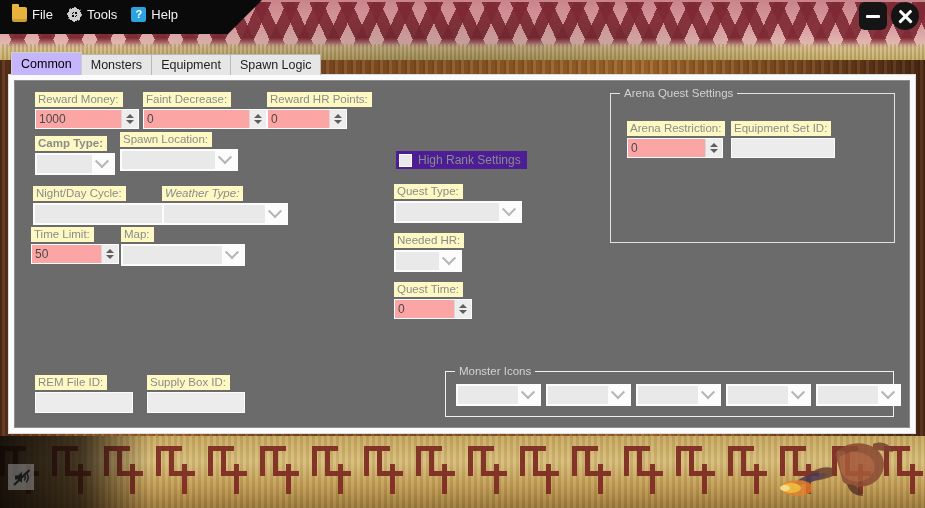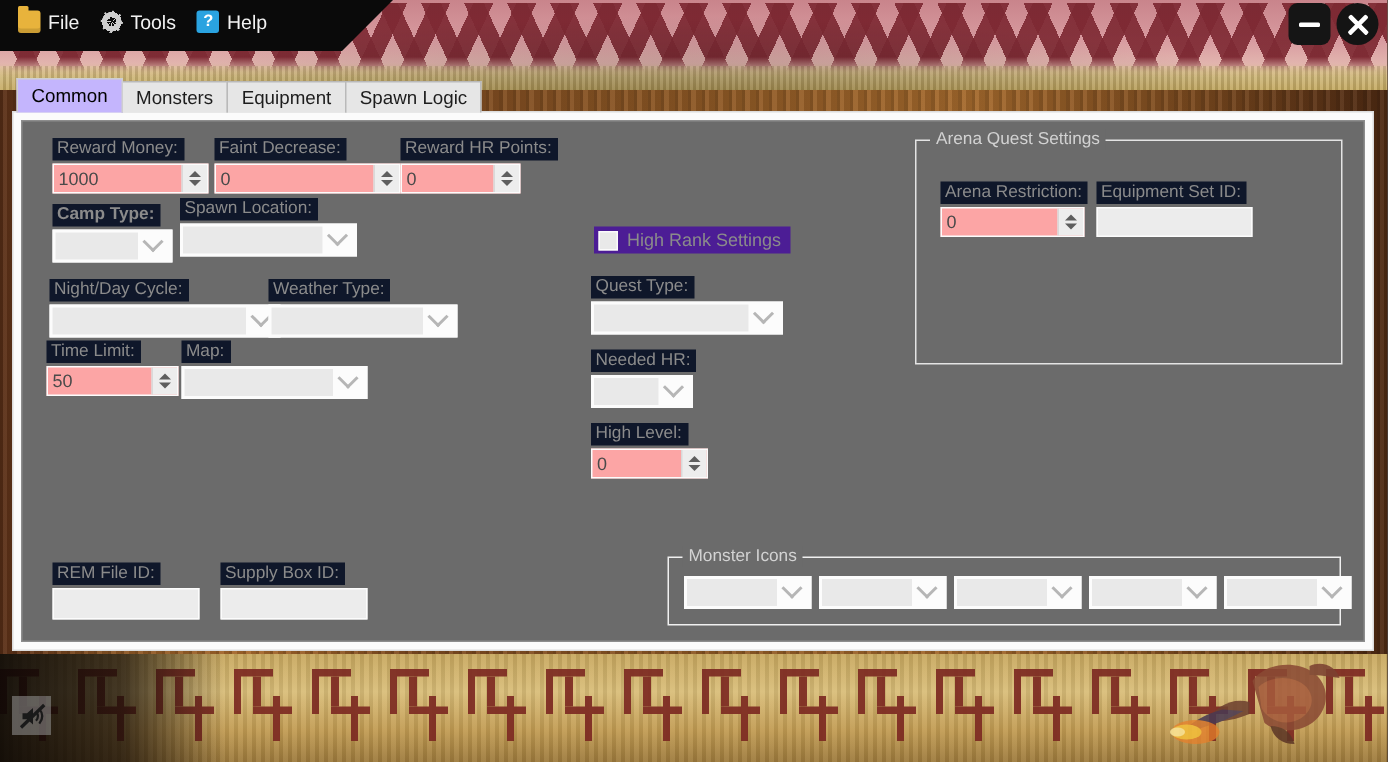--- a/index.html
+++ b/index.html
@@ -106,21 +106,21 @@
     background:#fbfbfb;border:1px solid #dcdcdc;padding:6px;box-sizing:border-box;z-index:4;
   }
   .panel{
     position:absolute;left:14px;top:80px;width:896px;height:348px;
     background:#6b6b6b;border:1px solid #8d8d8d;box-sizing:border-box;z-index:5;
   }
 
   
   .fld{position:absolute;}
   .lbl{
-    display:inline-block;background:#0f172a;color:#8b8b8b;font-size:11.5px;
+    display:inline-block;background:#fef9c3;color:#8b8b8b;font-size:11.5px;
     padding:1px 4px 1px 3px;line-height:13px;white-space:nowrap;
   }
   .inp{
     box-sizing:border-box;background:#fca5a5;border:1px solid #fcfcfc;
     color:#4a4a4a;font-size:12px;font-family:"Liberation Sans",sans-serif;
     padding:0 3px;line-height:18px;height:20px;display:block;
   }
   .spin{position:relative;display:block;}
   .spin .inp{padding-right:18px;}
   .spin .btns{
@@ -294,21 +294,21 @@
     </div>
 
     <div class="fld" style="left:18px;top:102px;width:154px;">
       <span class="lbl">Night/Day Cycle:</span>
       <div class="combo" style="margin-top:2px;">
         <div class="face"></div>
         <div class="arrow"></div>
       </div>
     </div>
 
-    <div class="fld" style="left:164px;top:102px;width:126px;">
+    <div class="fld" style="left:147px;top:102px;width:126px;font-style:italic;">
       <span class="lbl">Weather Type:</span>
       <div class="combo" style="margin-top:2px;">
         <div class="face"></div>
         <div class="arrow"></div>
       </div>
     </div>
 
     <div class="fld" style="left:16px;top:143px;width:88px;">
       <span class="lbl">Time Limit:</span>
       <div class="spin" style="margin-top:2px;">
@@ -345,21 +345,21 @@
 
     <div class="fld" style="left:379px;top:100px;width:128px;">
       <span class="lbl">Quest Type:</span>
       <div class="combo" style="margin-top:2px;">
         <div class="face"></div>
         <div class="arrow"></div>
       </div>
     </div>
 
     <div class="fld" style="left:379px;top:198px;width:78px;">
-      <span class="lbl">High Level:</span>
+      <span class="lbl">Quest Time:</span>
       <div class="spin" style="margin-top:2px;">
         <div class="inp">0</div>
         <div class="btns">
           <span class="up"></span>
           <span class="dn"></span>
         </div>
       </div>
     </div>
 
     <div class="group" style="left:595px;top:12px;width:285px;height:150px;">

